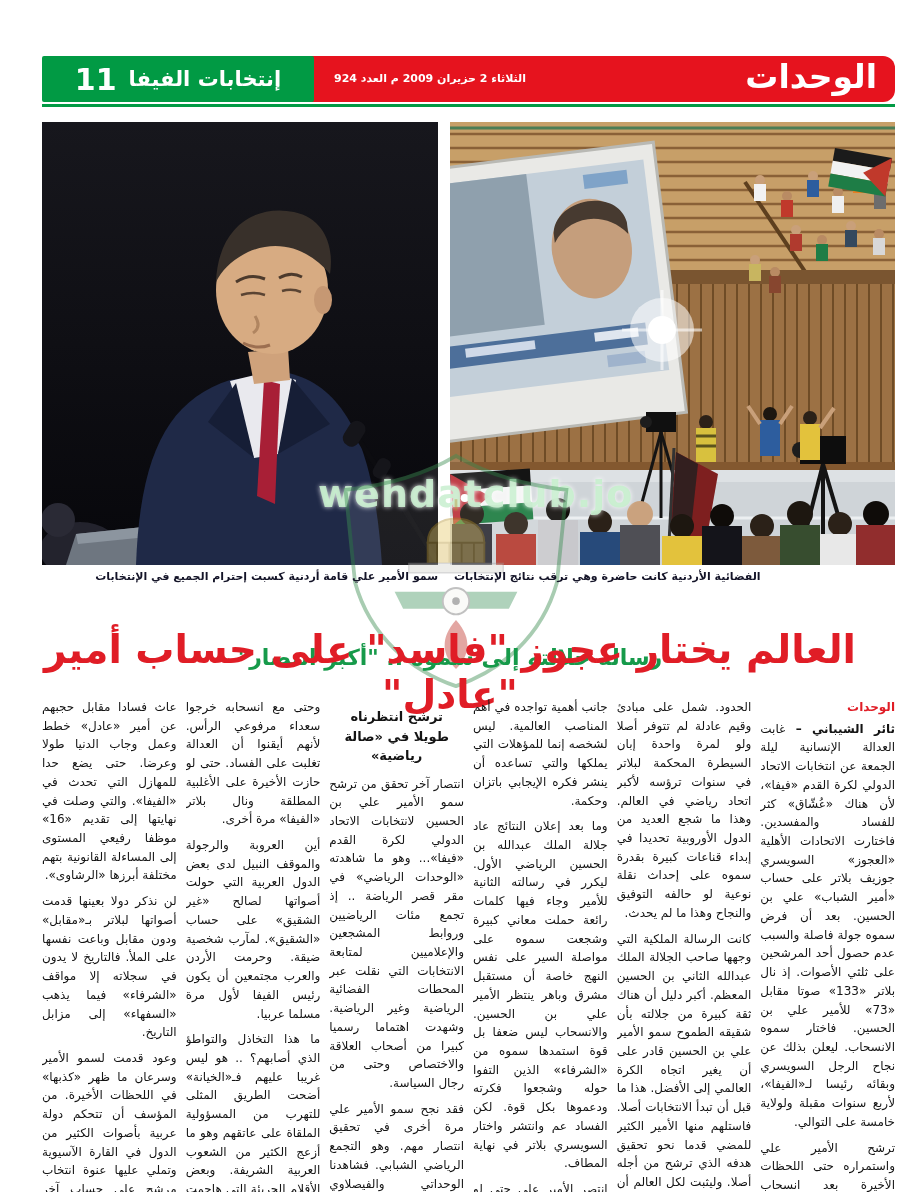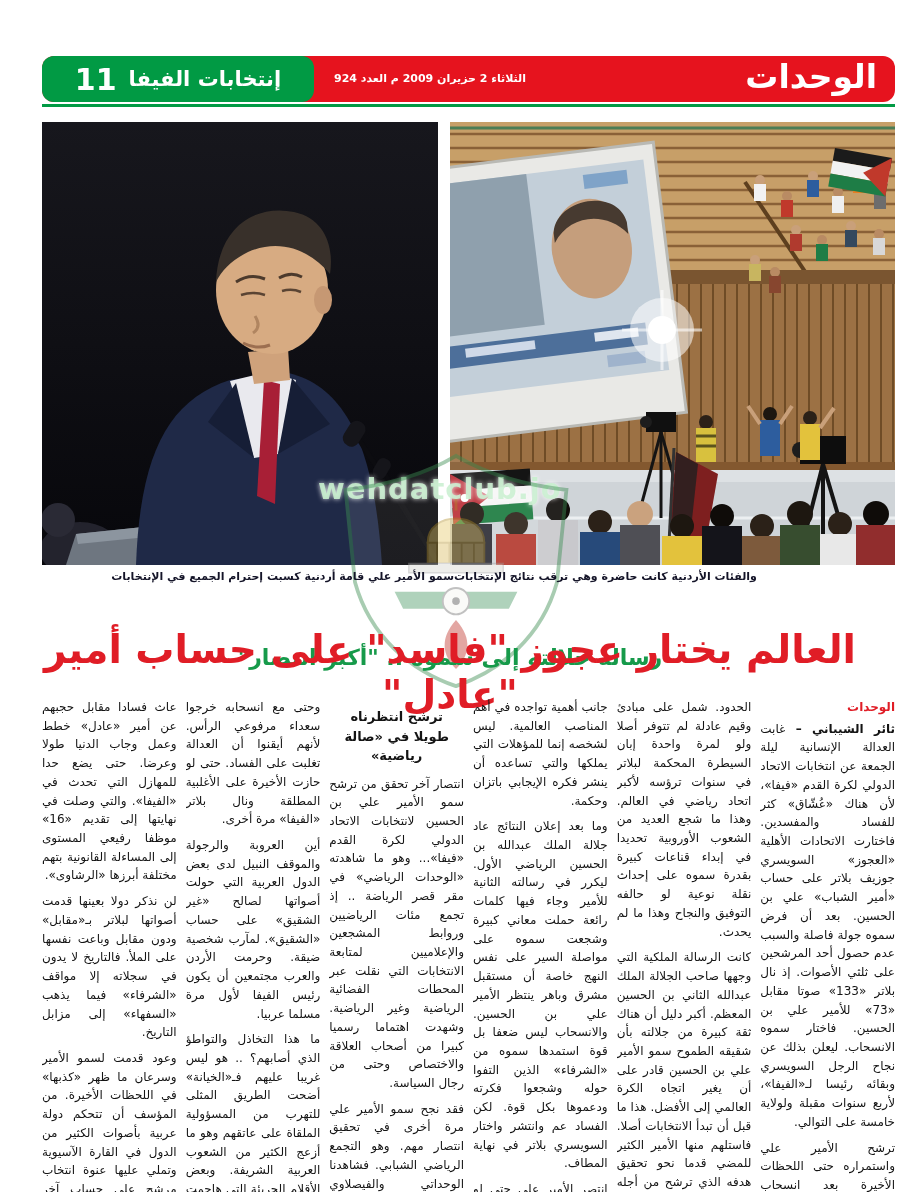--- a/index.html
+++ b/index.html
@@ -7,45 +7,45 @@
   .page { position:relative; width:900px; height:1200px; background:#ffffff; margin:0 auto; overflow:hidden; }
 
   
   .topbar { position:absolute; left:42px; top:56px; width:853px; height:46px;
             background:#e6131e; border-radius:12px; z-index:5; }
   .brand { position:absolute; right:18px; top:1px; color:#fff; font-size:33px;
            font-weight:bold; direction:rtl; letter-spacing:0; }
   .issue-date { position:absolute; left:292px; top:16px; color:#fff; font-size:11px;
                 font-weight:bold; direction:rtl; white-space:nowrap; }
   .section-box { position:absolute; left:0; top:0; width:272px; height:46px;
-                 background:#019a44; border-radius:12px; display:flex;
+                 background:#019a44; border-radius:2px; display:flex;
                  align-items:center; justify-content:center; gap:12px; color:#fff; }
   .section-num { font-size:30px; font-weight:bold; }
   .section-label { font-size:21px; font-weight:bold; direction:rtl; }
   .green-line { position:absolute; left:42px; top:104px; width:853px; height:3px;
                 background:#019a44; z-index:4; }
 
   
   .photos { position:absolute; left:42px; top:122px; width:853px; height:443px;
             display:flex; gap:12px; z-index:1; }
   .photo-left  { width:396px; height:443px; }
   .photo-right { width:445px; height:443px; }
   .photos svg { display:block; width:100%; height:100%; }
 
   
-  .wm-text { position:absolute; top:472px; left:318px; z-index:3; font-size:29px;
+  .wm-text { position:absolute; top:472px; left:318px; z-index:3; font-size:38px;
              font-weight:bold; letter-spacing:1px; color:rgba(198,238,205,0.9);
              text-shadow:0 0 5px rgba(255,255,255,0.9); }
   .wm-crest { position:absolute; top:452px; left:338px; width:236px; height:252px;
               z-index:3; opacity:0.45; }
 
   
   .caption { position:absolute; top:570px; z-index:4; font-size:11px; font-weight:bold;
              color:#141428; direction:rtl; }
-  .cap-left  { left:58px;  width:396px; text-align:right; }
+  .cap-left  { left:42px;  width:396px; text-align:right; }
   .cap-right { left:454px; width:441px; text-align:left; }
 
   
   .kicker { position:absolute; top:597px; left:0; width:100%; z-index:4;
             text-align:center; direction:rtl; color:#169a4a; font-size:22px;
             font-weight:bold;margin-top:48px; }
   .headline { position:absolute; top:627px; left:0; width:100%; z-index:4;
               text-align:center; direction:rtl; color:#e01d26; font-size:39px;
               font-weight:bold; }
 
@@ -333,35 +333,35 @@
       <line x1="125" y1="50" x2="125" y2="62" stroke="#b99a3f" stroke-width="3"></line>
       <path d="M75,118 h100 v10 h-100 z" fill="#d8d8d2" stroke="#aaa" stroke-width="1.5"></path>
       <path d="M60,148 h130 l-9,18 h-112 z" fill="#2f8a4c" opacity="0.85"></path>
       <circle cx="125" cy="158" r="14" fill="#f5f5f0" stroke="#777" stroke-width="2"></circle>
       <circle cx="125" cy="158" r="4" fill="#555"></circle>
       <path d="M125,178 C107,198 111,216 125,230 C139,216 143,198 125,178 Z" fill="#c23b33"></path>
     </svg>
   </div>
 
   <div class="caption cap-left">سمو الأمير علي قامة أردنية كسبت إحترام الجميع في الإنتخابات</div>
-  <div class="caption cap-right">والفئات الأردنية كانت حاضرة وهي ترقب نتائج الإنتخابات</div>
+  <div class="caption cap-right">الفضائية الأردنية كانت حاضرة وهي ترقب نتائج الإنتخابات</div>
 
   <div class="kicker">رسالة جلالته إلى سموه .. "أكبر انتصار"</div>
   <h1 class="headline">العالم يختار عجوز "فاسد" على حساب أمير "عادل"</h1>
 
   <section class="article">
 
     <div class="col">
       <div class="lead-tag">الوحدات</div>
       <p><span class="byline">ثائر الشيباني – </span><span>غابت العدالة الإنسانية ليلة الجمعة عن انتخابات الاتحاد الدولي لكرة القدم «فيفا»، لأن هناك «عُشّاق» كثر للفساد والمفسدين. فاختارت الاتحادات الأهلية «العجوز» السويسري جوزيف بلاتر على حساب «أمير الشباب» علي بن الحسين. بعد أن فرض سموه جولة فاصلة والسبب عدم حصول أحد المرشحين على ثلثي الأصوات. إذ نال بلاتر «133» صوتا مقابل «73» للأمير علي بن الحسين. فاختار سموه الانسحاب. ليعلن بذلك عن نجاح الرجل السويسري وبقائه رئيسا لـ«الفيفا»، لأربع سنوات مقبلة ولولاية خامسة على التوالي.</span></p>
       <p>ترشح الأمير علي واستمراره حتى اللحظات الأخيرة بعد انسحاب المرشحين البرتغالي لويس فيغو. ورئيس الاتحاد الهولندي لكرة القدم «فان براغ». تسبب بصداع مزمن لبلاتر. خاصة أن سموه حمل برنامجا متكاملا واحترافيا لأبعد</p>
     </div>
 
     <div class="col">
-      <p>الحدود. شمل على مبادئ وقيم عادلة لم تتوفر أصلا ولو لمرة واحدة إبان السيطرة المحكمة لبلاتر في سنوات ترؤسه لأكبر اتحاد رياضي في العالم. وهذا ما شجع العديد من الشعوب الأوروبية تحديدا في إبداء قناعات كبيرة بقدرة سموه على إحداث نقلة نوعية لو حالفه التوفيق والنجاح وهذا ما لم يحدث.</p>
+      <p>الحدود. شمل على مبادئ وقيم عادلة لم تتوفر أصلا ولو لمرة واحدة إبان السيطرة المحكمة لبلاتر في سنوات ترؤسه لأكبر اتحاد رياضي في العالم. وهذا ما شجع العديد من الدول الأوروبية تحديدا في إبداء قناعات كبيرة بقدرة سموه على إحداث نقلة نوعية لو حالفه التوفيق والنجاح وهذا ما لم يحدث.</p>
       <p>كانت الرسالة الملكية التي وجهها صاحب الجلالة الملك عبدالله الثاني بن الحسين المعظم. أكبر دليل أن هناك ثقة كبيرة من جلالته بأن شقيقه الطموح سمو الأمير علي بن الحسين قادر على أن يغير اتجاه الكرة العالمي إلى الأفضل. هذا ما قبل أن تبدأ الانتخابات أصلا. فاستلهم منها الأمير الكثير للمضي قدما نحو تحقيق هدفه الذي ترشح من أجله أصلا. وليثبت لكل العالم أن الأردني قادر أن يرسم ويحكم بـ«عدالة» إذا ما أتيحت له الفرصة.</p>
     </div>
 
     <div class="col">
       <p>جانب أهمية تواجده في أهم المناصب العالمية. ليس لشخصه إنما للمؤهلات التي يملكها والتي تساعده أن ينشر فكره الإيجابي باتزان وحكمة.</p>
       <p>وما بعد إعلان النتائج عاد جلالة الملك عبدالله بن الحسين الرياضي الأول. ليكرر في رسالته الثانية للأمير وجاء فيها كلمات رائعة حملت معاني كبيرة وشجعت سموه على مواصلة السير على نفس النهج خاصة أن مستقبل مشرق وباهر ينتظر الأمير علي بن الحسين. والانسحاب ليس ضعفا بل قوة استمدها سموه من «الشرفاء» الذين التفوا حوله وشجعوا فكرته ودعموها بكل قوة. لكن الفساد عم وانتشر واختار السويسري بلاتر في نهاية المطاف.</p>
       <p>انتصر الأمير علي حتى لو حصل بلاتر على كرسي رئاسة الفيفا لولاية خامسة. فقط لأن جلالة الملك عبدالله الثاني دعمه قبل وبعد الانتخابات وأثنى على عمله وبرامجه التي قدمها. الرسالة الملكية إليك أكبر انتصار يا سمو الأمير.</p>
     </div>
 
     <div class="col">

